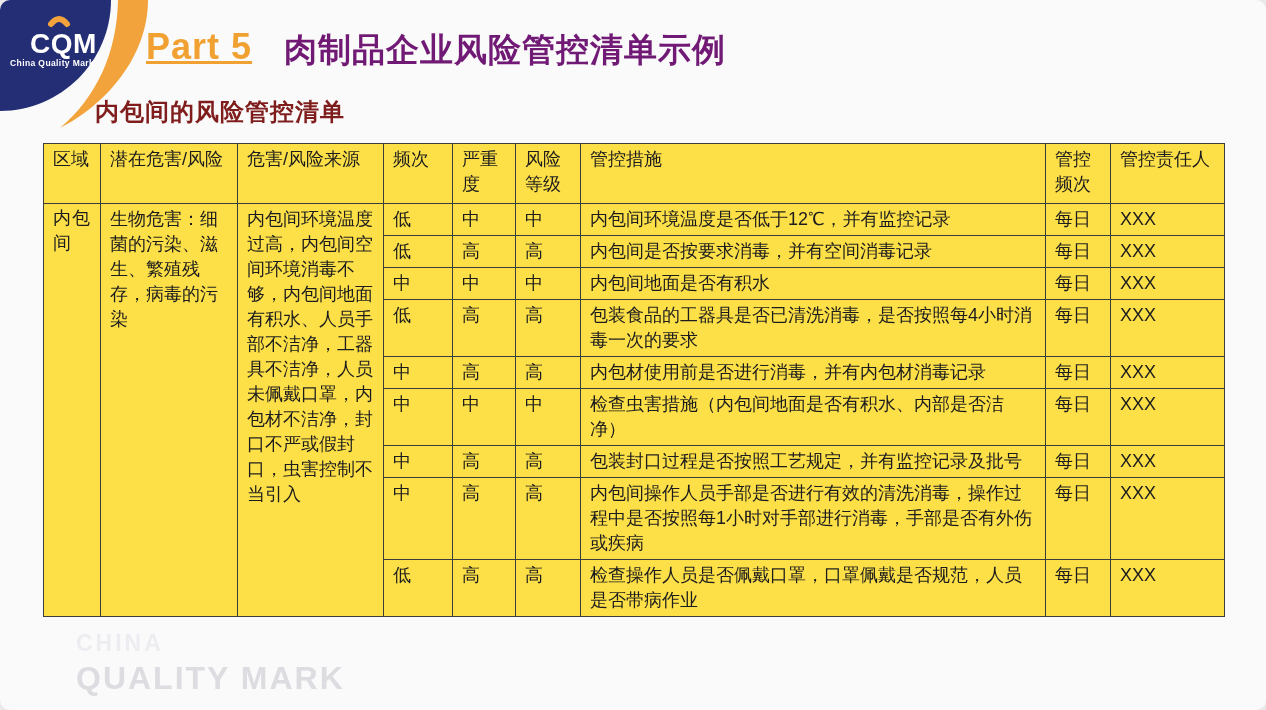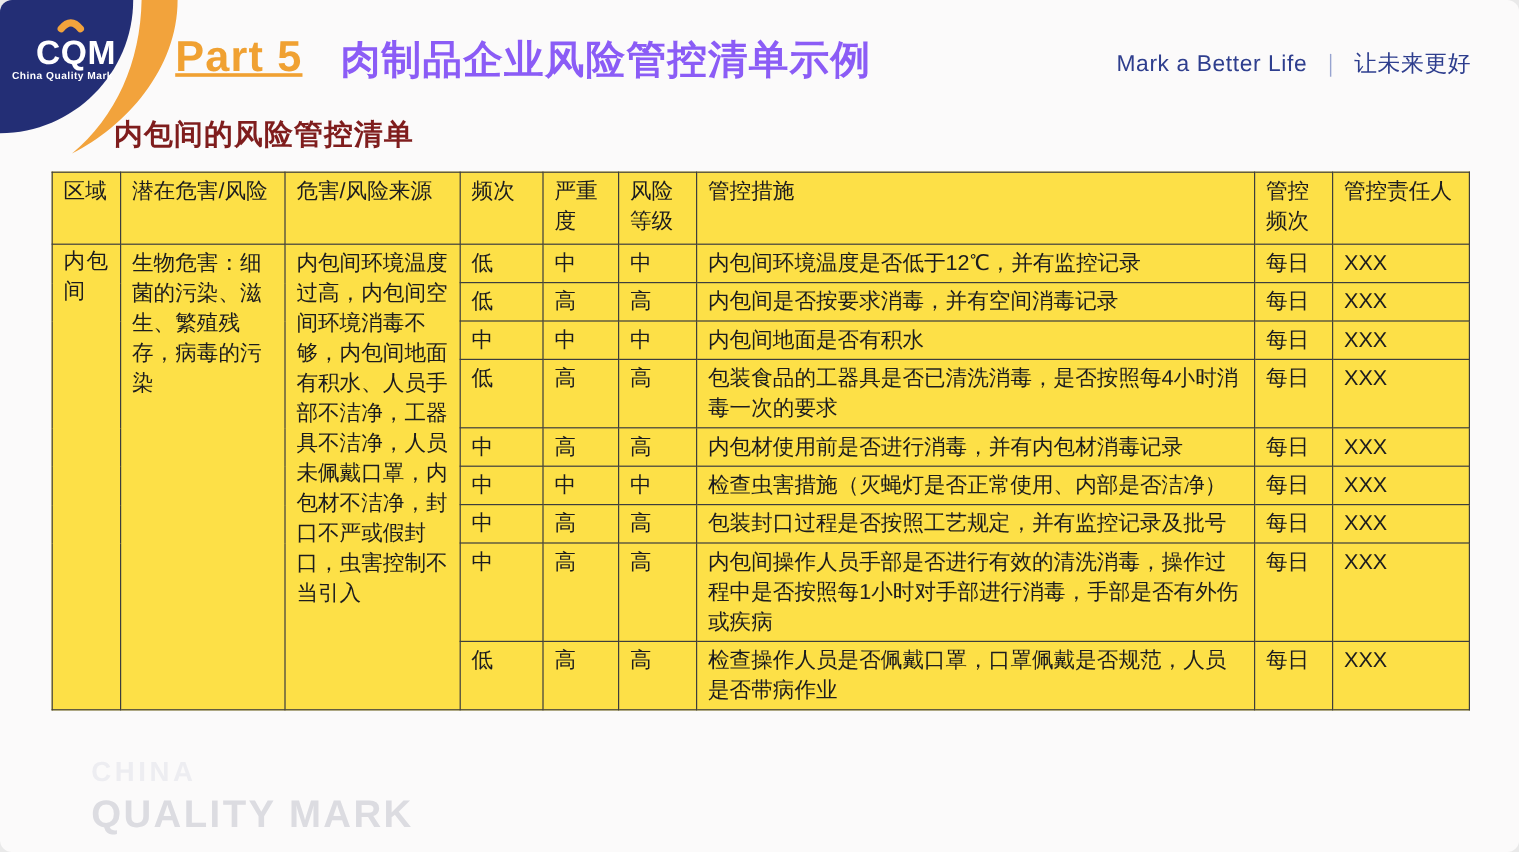--- a/index.html
+++ b/index.html
@@ -15,21 +15,21 @@
   
   .logo-svg { position:absolute; left:0; top:0; }
   .part-label {
     position:absolute; left:146px; top:26px;
     font-size:36px; font-weight:bold; color:#f0a132;
     letter-spacing:1px;
     text-decoration:underline;
   }
   .main-title {
     position:absolute; left:284px; top:28px;
-    font-size:33px; font-weight:bold; color:#8b5cf6;
+    font-size:33px; font-weight:bold; color:#701a75;
     letter-spacing:1px;
   }
   .tagline {
     position:absolute; right:40px; top:40px;
     font-size:19px; color:#2e3e8e; letter-spacing:0.5px;
   }
   .tagline .sep { color:#97a3cf; padding:0 10px; font-weight:normal; }
   .subtitle {
     position:absolute; left:95px; top:96px;
     font-size:24px; font-weight:bold; color:#7f1d1d;
@@ -77,23 +77,20 @@
     <path d="M0,0 L111,0 C111,61 61,111 0,111 Z" fill="#232e75"></path>
     <path d="M118,0 C117,52 97,97 60,128 C104,106 148,58 148,0 Z" fill="#f2a33c"></path>
     <path d="M51,24 Q59,14 67,24" stroke="#f2a33c" stroke-width="6" fill="none" stroke-linecap="round"></path>
     <text x="30" y="53" fill="#ffffff" font-size="28" font-weight="bold" font-family="Liberation Sans, sans-serif" letter-spacing="0.5">CQM</text>
     <text x="10" y="66" fill="#ffffff" font-size="8.5" font-weight="bold" font-family="Liberation Sans, sans-serif" letter-spacing="0.4">China Quality Mark</text>
   </svg>
 
   <div class="part-label">Part 5</div>
   <h1 class="main-title">肉制品企业风险管控清单示例</h1>
 
-  <div class="tagline">
-    <span>Mark a Better Life</span><span class="sep">｜</span><span>让未来更好</span>
-  </div>
 
   <h2 class="subtitle">内包间的风险管控清单</h2>
 
   <table class="risk">
     <colgroup>
       <col style="width:57px">
         <col style="width:137px">
         <col style="width:146px">
       <col style="width:69px">
         <col style="width:63px">
@@ -156,21 +153,21 @@
           <td class="col-severity">高</td>
           <td class="col-level">高</td>
           <td class="col-measure">内包材使用前是否进行消毒，并有内包材消毒记录</td>
           <td class="col-ctrl-freq">每日</td>
           <td class="col-owner">XXX</td>
         </tr>
         <tr>
           <td class="col-freq">中</td>
           <td class="col-severity">中</td>
           <td class="col-level">中</td>
-          <td class="col-measure">检查虫害措施（灭蝇灯是否正常使用、内部是否洁净）</td>
+          <td class="col-measure">检查虫害措施（内包间地面是否有积水、内部是否洁净）</td>
           <td class="col-ctrl-freq">每日</td>
           <td class="col-owner">XXX</td>
         </tr>
         <tr>
           <td class="col-freq">中</td>
           <td class="col-severity">高</td>
           <td class="col-level">高</td>
           <td class="col-measure">包装封口过程是否按照工艺规定，并有监控记录及批号</td>
           <td class="col-ctrl-freq">每日</td>
           <td class="col-owner">XXX</td>

